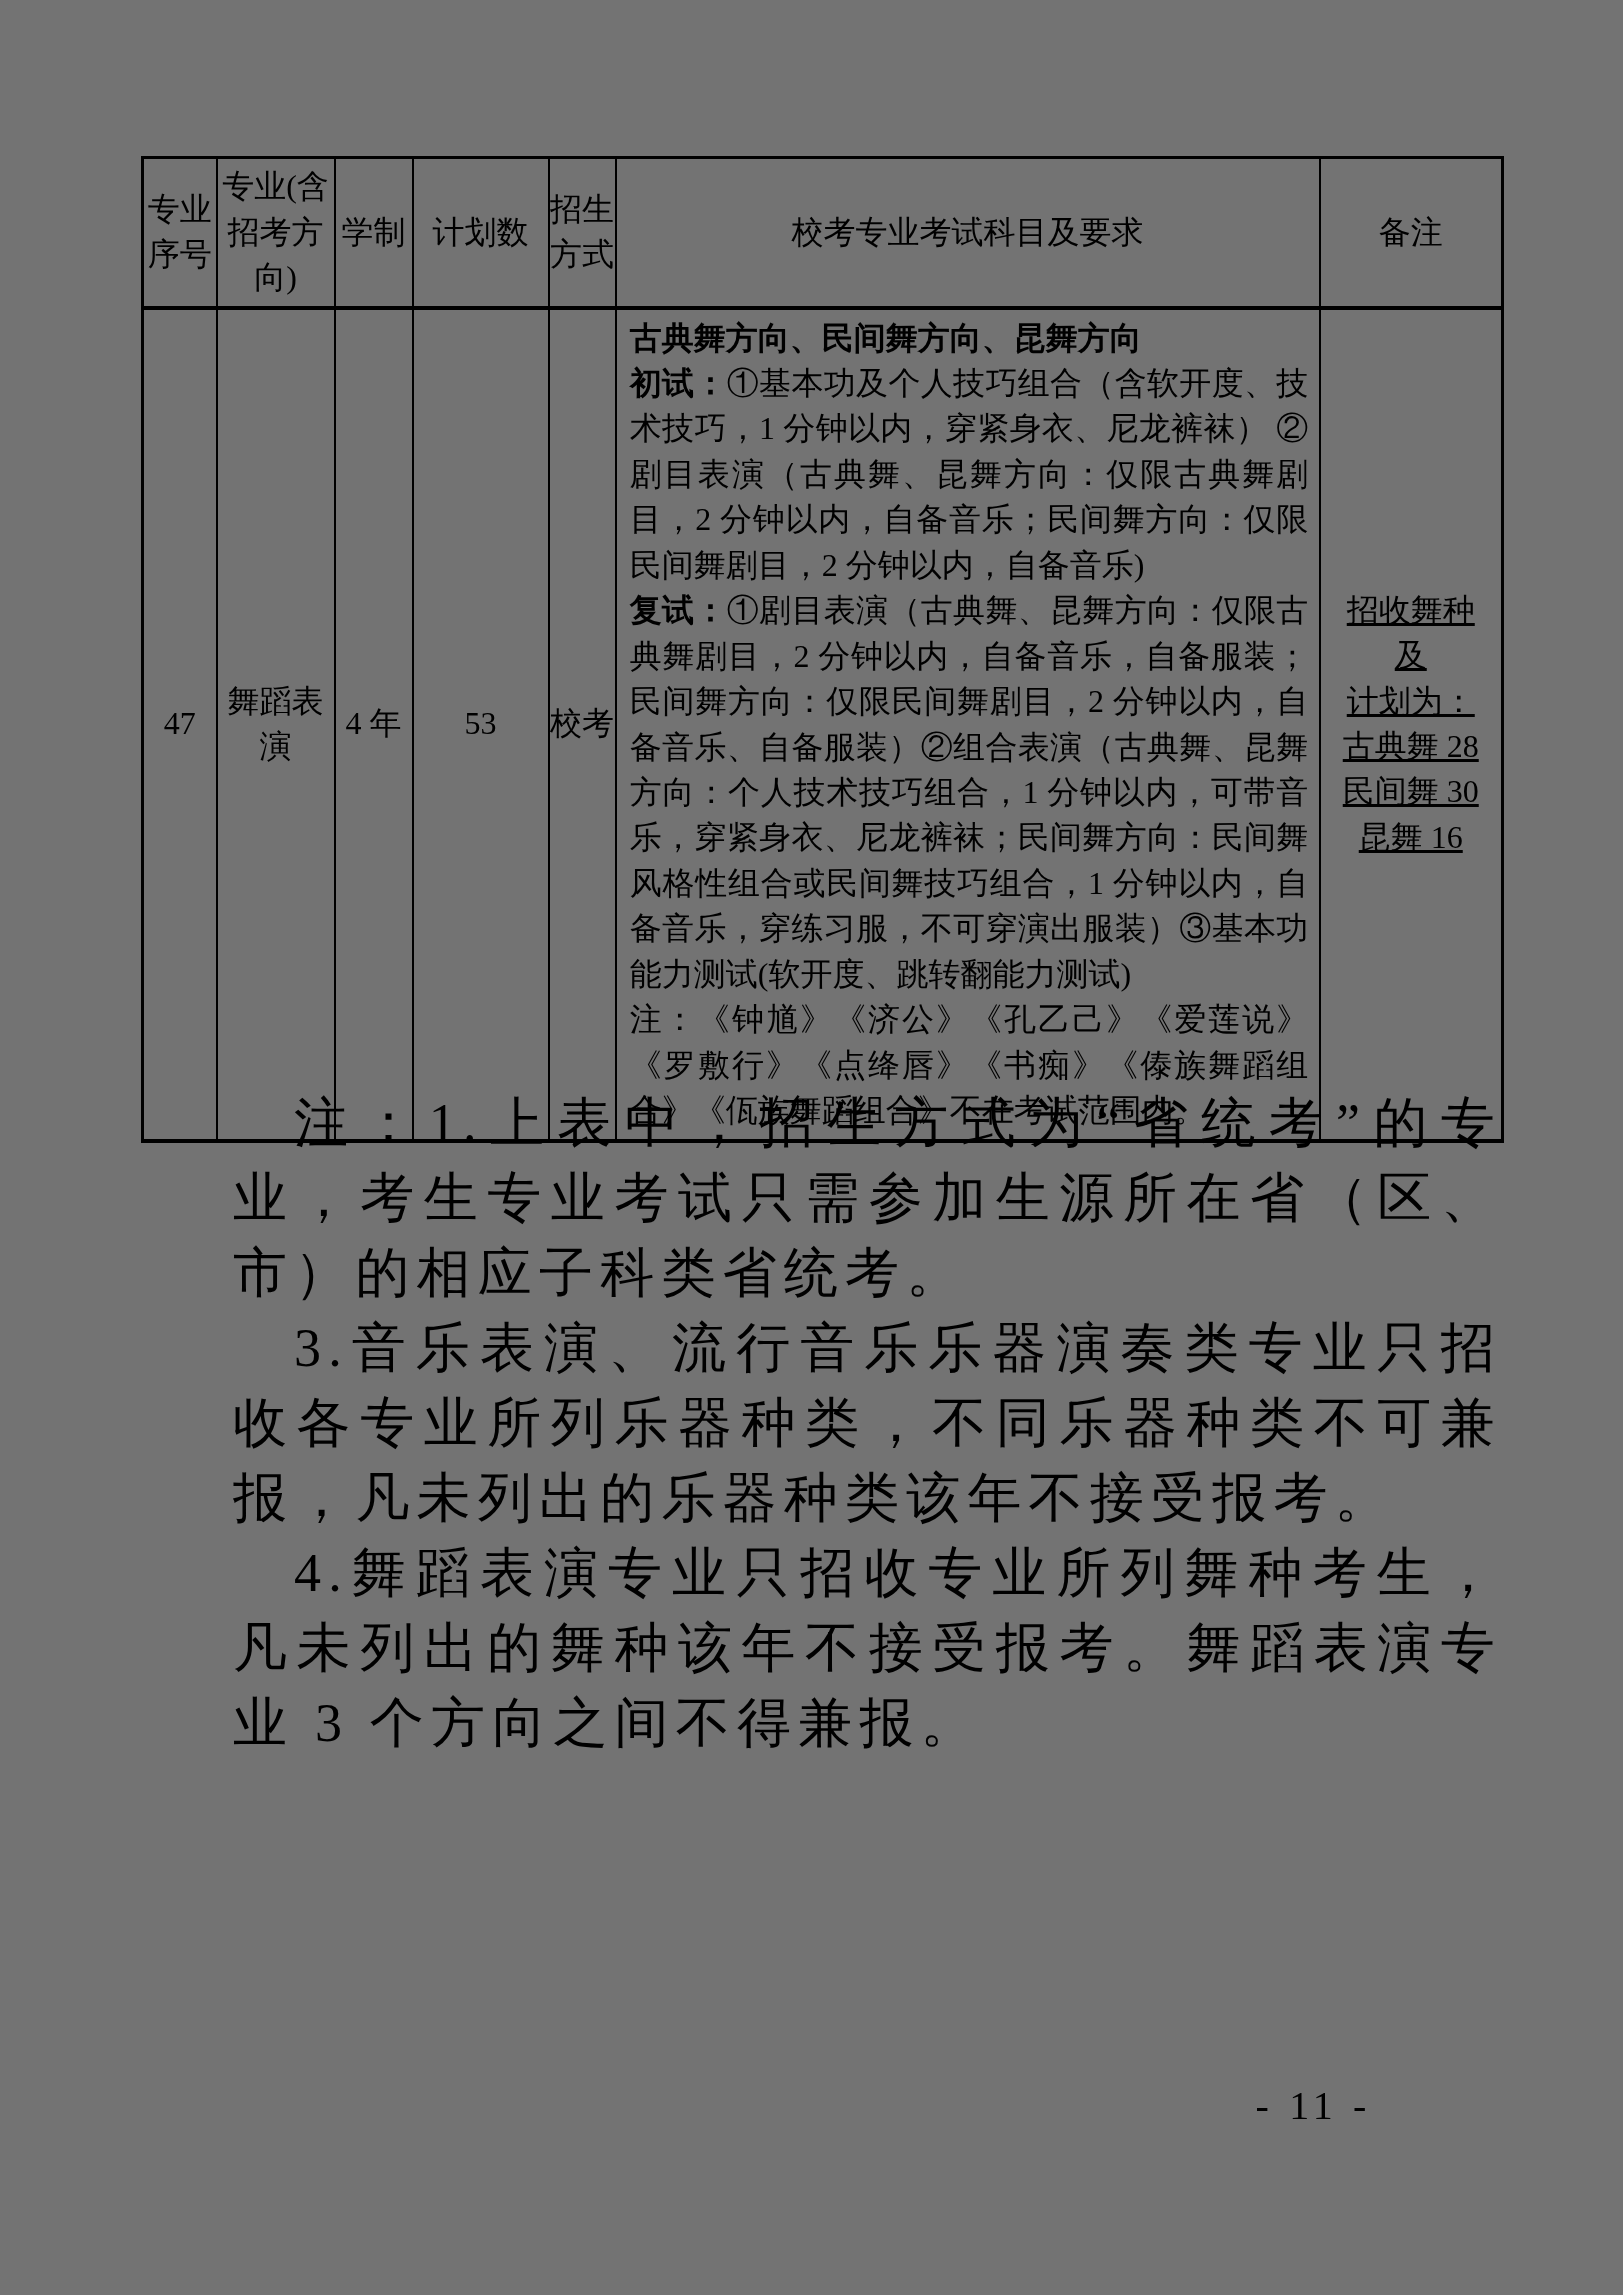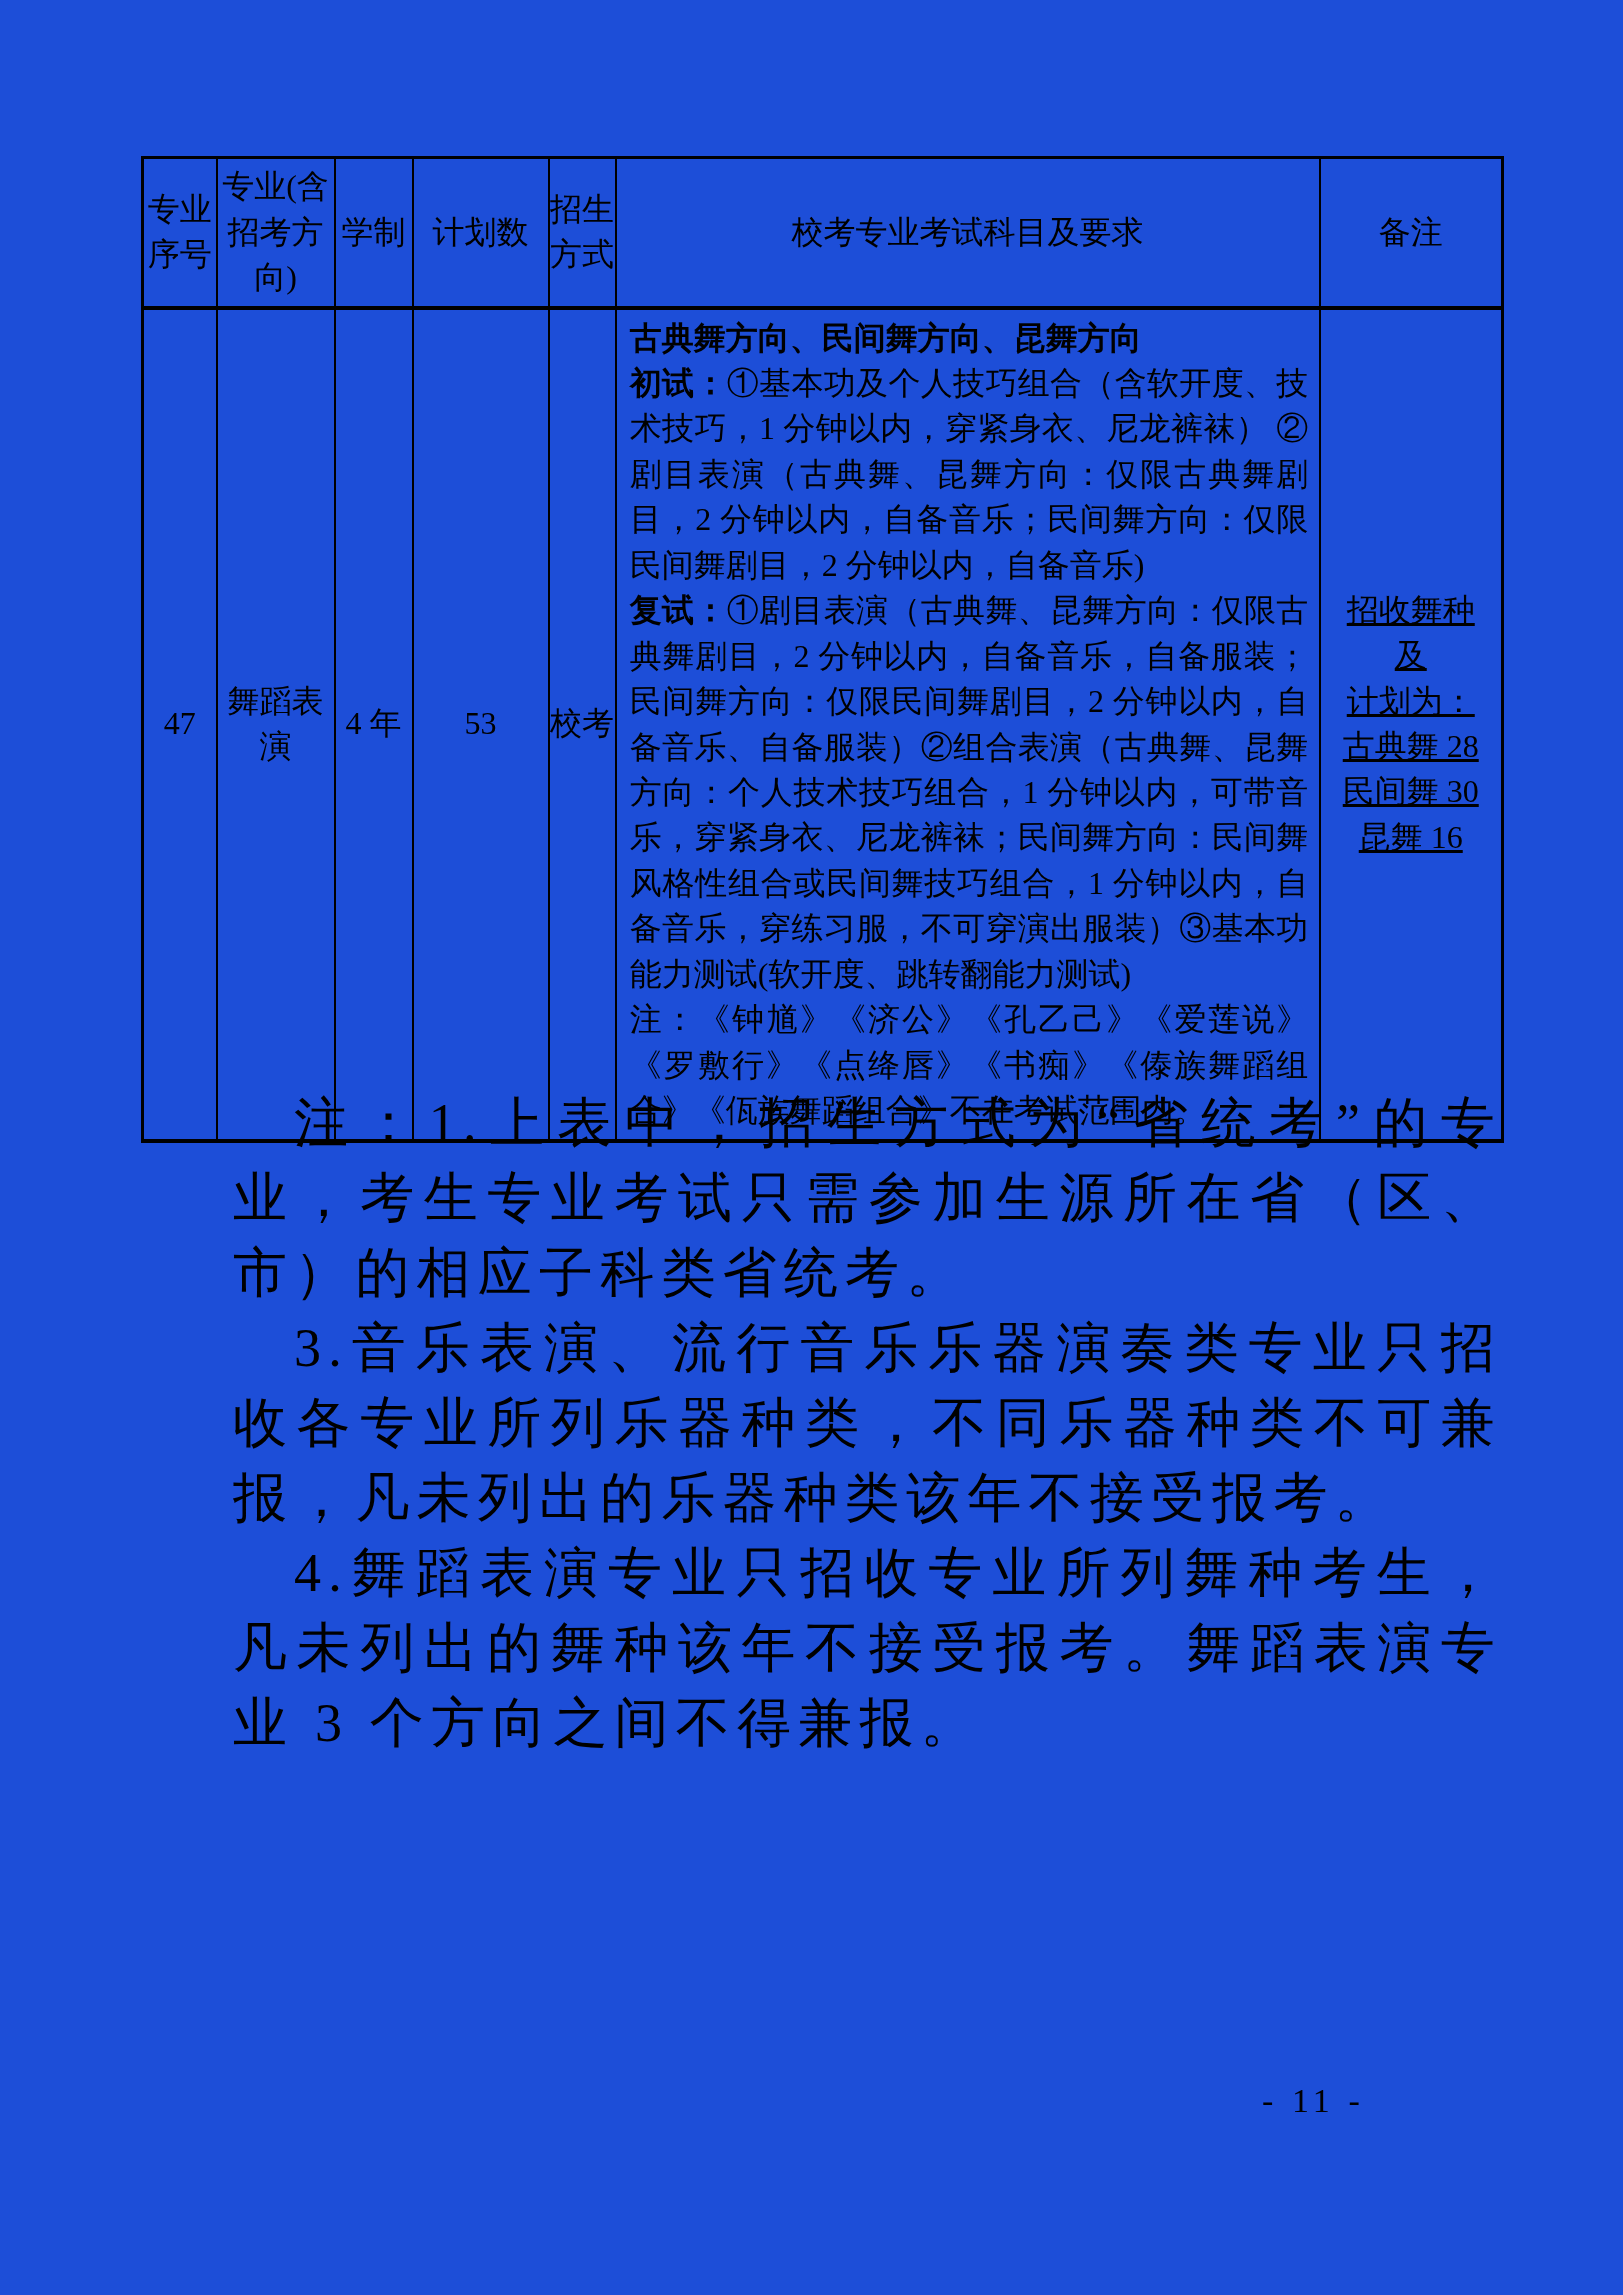--- a/index.html
+++ b/index.html
@@ -5,21 +5,21 @@
   * { margin:0; padding:0; box-sizing:border-box; }
   html,body { background:#ffffff; }
   body {
     width:1623px; height:2295px;
     font-family:"Liberation Serif","DejaVu Serif",serif;
     color:#000;
   }
   .page {
     position:relative;
     width:1623px; height:2295px;
-    background:#1d4ed8;
+    background:#737373;
     overflow:hidden;
   }
 
   
   table.admission {
     position:absolute;
     left:141px; top:156px;
     width:1360px;
     border-collapse:collapse;
     table-layout:fixed;
@@ -71,21 +71,21 @@
     text-justify:inter-character;
   }
   .notes p { text-indent:61px; margin:0; }
 
   
   .page-number {
     position:absolute;
     left:1252px; top:2082px;
     width:123px;
     text-align:center;
-    font-size:34px;
+    font-size:40px;
     letter-spacing:5.1px;
     white-space:nowrap;
   }
 </style>
 </head>
 <body>
 
 <div class="page">
 
   <table class="admission">

